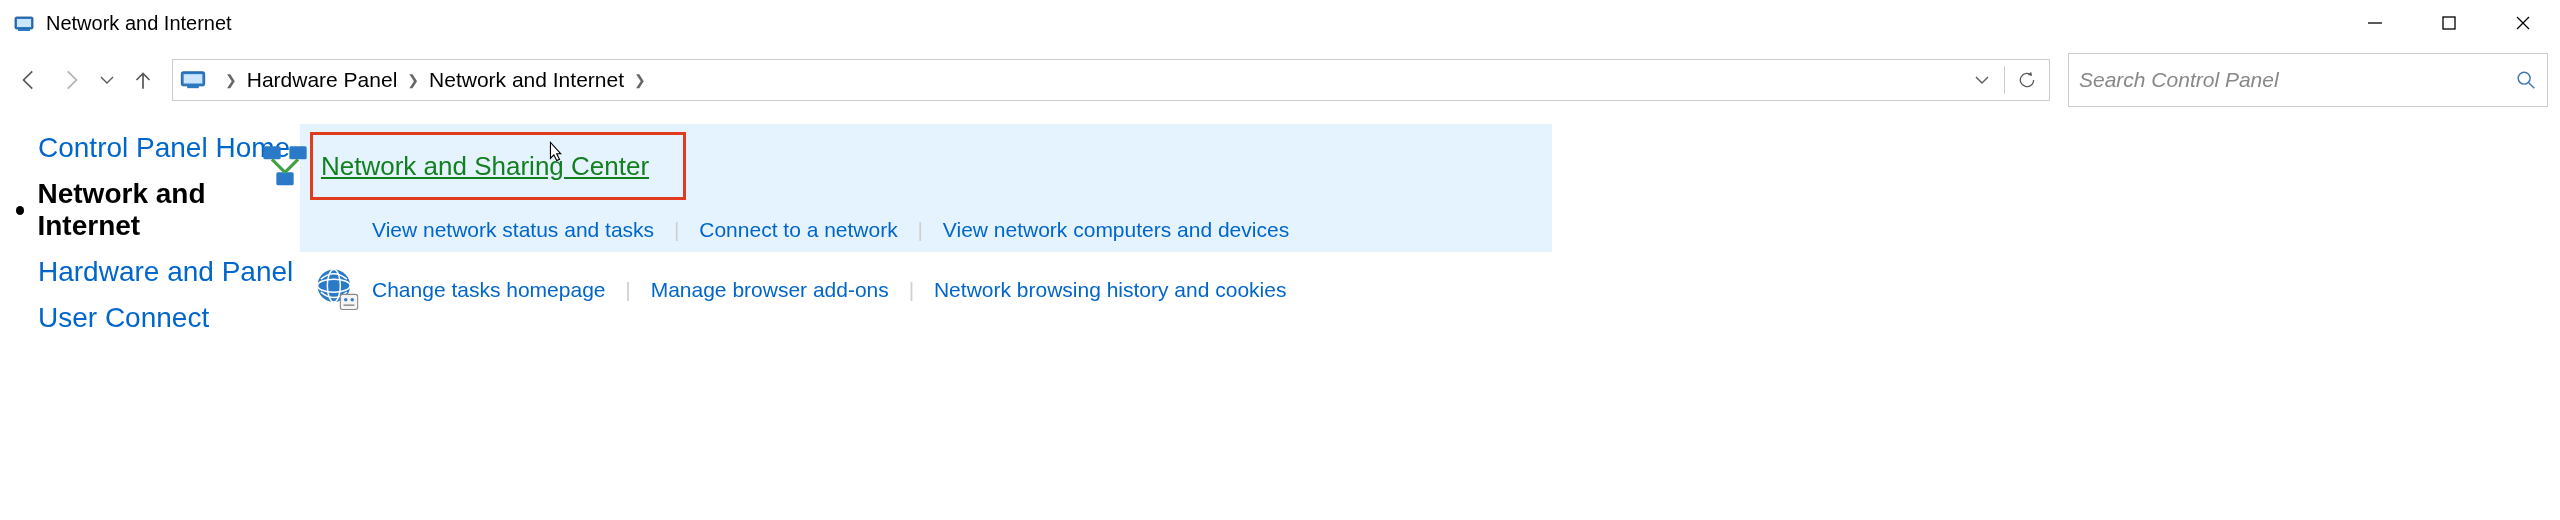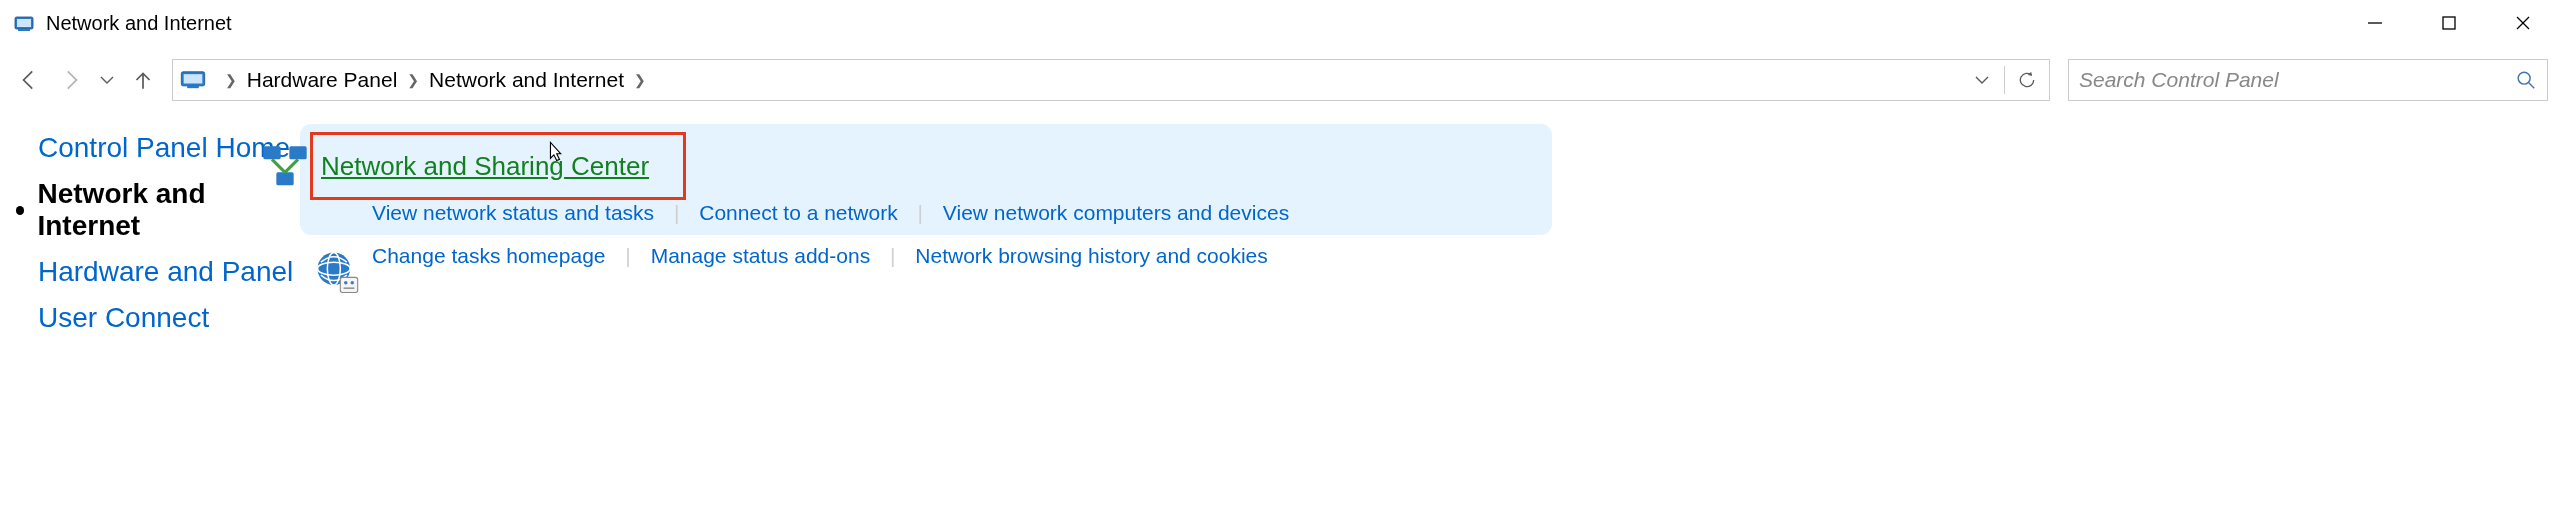--- a/index.html
+++ b/index.html
@@ -107,21 +107,21 @@
       align-items: center;
       justify-content: center;
     }
     .address-actions .divider {
       width: 1px;
       height: 28px;
       background: #cccccc;
     }
     .search-wrap {
       width: 480px;
-      height: 42px;
+      height: 54px;
       border: 1px solid #cccccc;
       display: flex;
       align-items: center;
       padding: 0 10px;
       margin-left: 10px;
     }
     .search-wrap input {
       border: none;
       outline: none;
       font-size: 21px;
@@ -177,21 +177,20 @@
 
     .main {
       flex: 1;
     }
     .category {
       width: 1252px;
       padding: 8px 0 10px 10px;
     }
     .category.highlight {
       background: #e5f3ff;
-      border-radius: 11px;
     }
     .cat-row {
       display: flex;
       align-items: flex-start;
     }
     .cat-icon {
       width: 52px;
       height: 52px;
       margin-right: 10px;
       margin-top: 4px;
@@ -224,21 +223,21 @@
     .cursor {
       position: absolute;
       left: 228px;
       top: 4px;
       width: 28px;
       height: 34px;
       pointer-events: none;
     }
     .task-links {
       font-size: 21px;
-      margin-top: 1px;
+      margin-top: 18px;
     }
     .task-links a {
       color: #0066cc;
       text-decoration: none;
       cursor: pointer;
     }
     .task-links .sep {
       margin: 0 14px;
       color: #d0d0d0;
     }
@@ -404,21 +403,21 @@
             <rect x="28" y="28" width="16" height="14" rx="2" fill="#f5f5f5" stroke="#888" stroke-width="1"></rect>
             <circle cx="33" cy="33" r="1.6" fill="#3a7cc7"></circle>
             <circle cx="39" cy="33" r="1.6" fill="#3a7cc7"></circle>
             <line x1="31" y1="38" x2="41" y2="38" stroke="#888" stroke-width="1.3"></line>
           </svg>
         </span>
         <div class="cat-body">
           <div class="task-links">
             <a>Change tasks homepage</a>
             <span class="sep">|</span>
-            <a>Manage status add-ons</a>
+            <a>Manage browser add-ons</a>
             <span class="sep">|</span>
             <a>Network browsing history and cookies</a>
           </div>
         </div>
       </div>
     </div>
 
   </div>
 </div>
 

